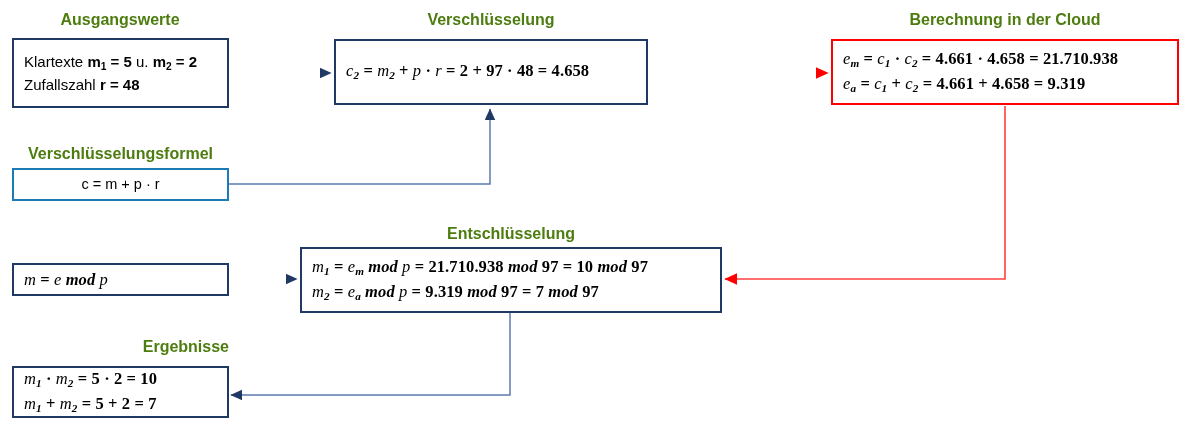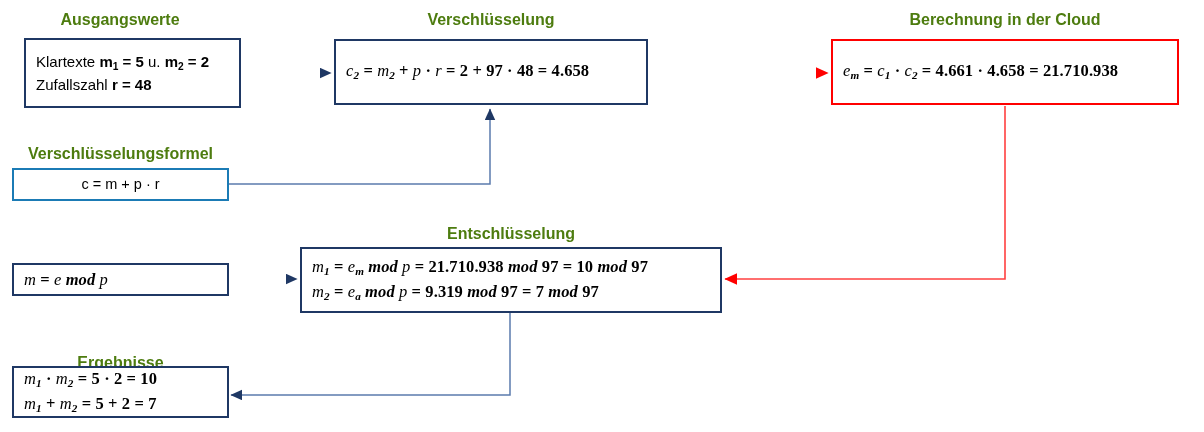--- a/index.html
+++ b/index.html
@@ -104,40 +104,43 @@
     <g>
       <line x1="229" y1="279" x2="297" y2="279" stroke="url(#bluefade)" stroke-width="1.5" marker-end="url(#ah-blue)"></line>
     </g>
 
     <g>
       <path d="M510,313 L510,395 L231,395" fill="none" stroke="#5B7BAD" stroke-width="1.5" marker-end="url(#ah-blue)"></path>
     </g>
   </svg>
 
   <div class="caption" style="left:12px;top:12px;width:216px;">Ausgangswerte</div>
-  <div class="box navy" style="left:24px;top:38px;width:217px;height:70px;">
+  <div class="box navy" style="left:12px;top:38px;width:217px;height:70px;">
     <div class="line plain">
       Klartexte <b>m<sub>1</sub> = 5</b> u. <b>m<sub>2</sub> = 2</b>
     </div>
     <div class="line plain">
       Zufallszahl <b>r = 48</b>
     </div>
   </div>
 
   <div class="caption" style="left:334px;top:12px;width:314px;">Verschlüsselung</div>
   <div class="box navy" style="left:334px;top:39px;width:314px;height:66px;">
     <div class="line math">
       c<sub>2</sub> <span class="op">=</span> m<sub>2</sub> <span class="op">+</span> p <span class="op">·</span> r <span class="op">=</span> <span class="num">2</span> <span class="op">+</span> <span class="num">97</span> <span class="op">·</span> <span class="num">48</span> <span class="op">=</span> <span class="num">4.658</span>
     </div>
   </div>
 
   <div class="caption" style="left:831px;top:12px;width:348px;">Berechnung in der Cloud</div>
   <div class="box red" style="left:831px;top:39px;width:348px;height:66px;">
     <div class="line math">
       e<sub>m</sub> <span class="op">=</span> c<sub>1</sub> <span class="op">·</span> c<sub>2</sub> <span class="op">=</span> <span class="num">4.661</span> <span class="op">·</span> <span class="num">4.658</span> <span class="op">=</span> <span class="num">21.710.938</span>
+    </div>
+    <div class="line math">
+      e<sub>a</sub> <span class="op">=</span> c<sub>1</sub> <span class="op">+</span> c<sub>2</sub> <span class="op">=</span> <span class="num">4.661</span> <span class="op">+</span> <span class="num">4.658</span> <span class="op">=</span> <span class="num">9.319</span>
     </div>
   </div>
 
   <div class="caption" style="left:12px;top:146px;width:217px;">Verschlüsselungsformel</div>
   <div class="box lightblue" style="left:12px;top:168px;width:217px;height:33px;text-align:center;">
     <div class="line plain" style="font-size:14.5px;">c = m + p · r</div>
   </div>
 
   <div class="box navy" style="left:12px;top:263px;width:217px;height:33px;">
     <div class="line math">
@@ -148,21 +151,21 @@
   <div class="caption" style="left:300px;top:226px;width:422px;">Entschlüsselung</div>
   <div class="box navy" style="left:300px;top:247px;width:422px;height:66px;">
     <div class="line math">
       m<sub>1</sub> <span class="op">=</span> e<sub>m</sub> <span class="mod">mod</span> p <span class="op">=</span> <span class="num">21.710.938</span> <span class="mod">mod</span> <span class="num">97</span> <span class="op">=</span> <span class="num">10</span> <span class="mod">mod</span> <span class="num">97</span>
     </div>
     <div class="line math">
       m<sub>2</sub> <span class="op">=</span> e<sub>a</sub> <span class="mod">mod</span> p <span class="op">=</span> <span class="num">9.319</span> <span class="mod">mod</span> <span class="num">97</span> <span class="op">=</span> <span class="num">7</span> <span class="mod">mod</span> <span class="num">97</span>
     </div>
   </div>
 
-  <div class="caption" style="left:12px;top:355px;width:217px;">Ergebnisse</div>
+  <div class="caption" style="left:12px;top:339px;width:217px;text-align:right;">Ergebnisse</div>
   <div class="box navy" style="left:12px;top:366px;width:217px;height:52px;">
     <div class="line math">
       m<sub>1</sub> <span class="op">·</span> m<sub>2</sub> <span class="op">=</span> <span class="num">5</span> <span class="op">·</span> <span class="num">2</span> <span class="op">=</span> <span class="num">10</span>
     </div>
     <div class="line math">
       m<sub>1</sub> <span class="op">+</span> m<sub>2</sub> <span class="op">=</span> <span class="num">5</span> <span class="op">+</span> <span class="num">2</span> <span class="op">=</span> <span class="num">7</span>
     </div>
   </div>
 
 </div>

